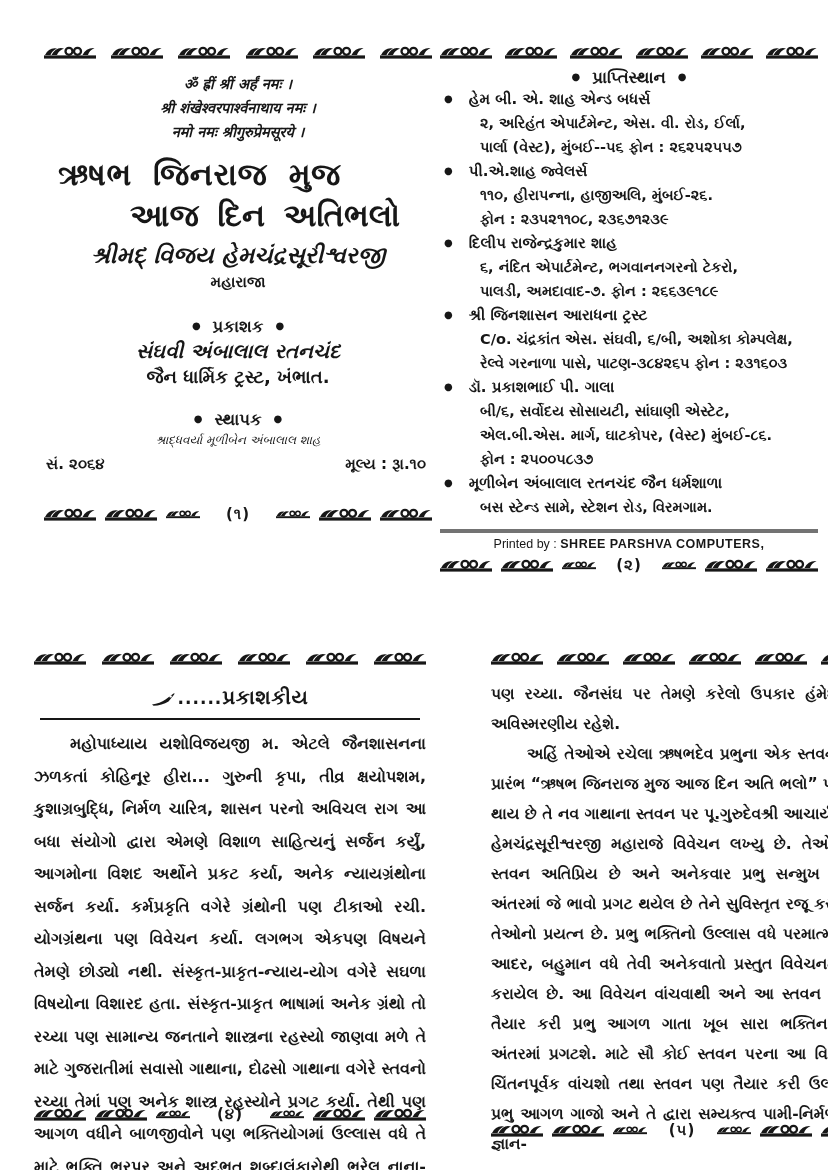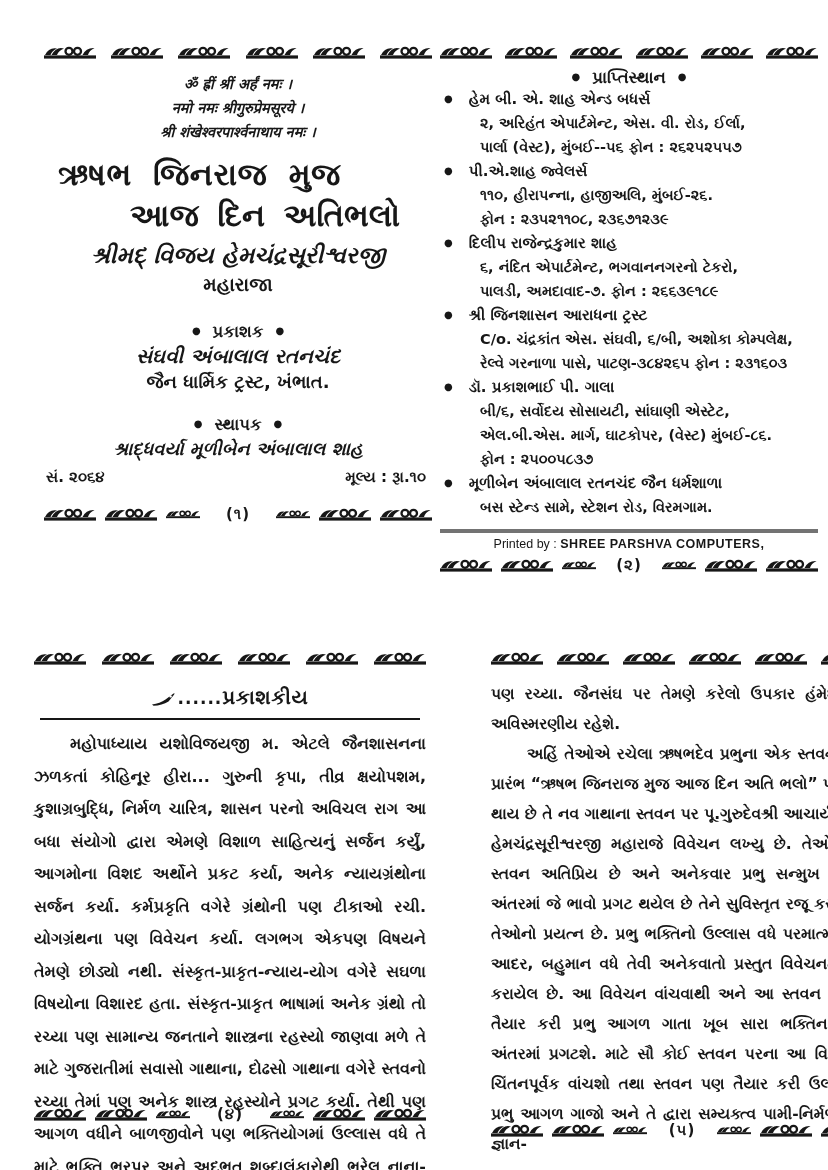--- a/index.html
+++ b/index.html
@@ -27,28 +27,28 @@
 
   
   .invocation { margin-top:13px; text-align:center; font-family:"DejaVu Serif", serif;
                 font-style:italic; font-weight:bold; font-size:14.5px; line-height:24px; }
   .title-l1 { margin-top:10px; font-size:31px; font-weight:800; padding-left:14px;
               word-spacing:10px; letter-spacing:0.5px; line-height:40px; }
   .title-l2 { font-size:31px; font-weight:800; padding-left:86px; word-spacing:8px; line-height:42px; }
   .author-intro { margin-top:10px; text-align:center; font-weight:bold; font-size:15.5px; word-spacing:7px; }
   .author-name  { margin-top:5px; text-align:center; font-family:"DejaVu Serif", serif;
                   font-style:italic; font-weight:800; font-size:23px; }
-  .maharaja { margin-top:4px; text-align:center; font-weight:bold; font-size:19px; }
+  .maharaja { margin-top:4px; text-align:center; font-weight:bold; font-size:15px; }
   .sec-head { text-align:center; font-weight:800; font-size:16.5px; }
   .sec-head .dot { font-size:10px; vertical-align:3px; padding:0 12px; }
   .pub-name { margin-top:3px; text-align:center; font-family:"DejaVu Serif", serif;
               font-style:italic; font-weight:bold; font-size:20px; }
   .pub-sub  { margin-top:3px; text-align:center; font-weight:bold; font-size:18px; }
   .founder-name { margin-top:4px; text-align:center; font-family:"DejaVu Serif", serif;
-                  font-style:italic; font-weight:bold; font-size:18px; }
+                  font-style:italic; font-weight:normal; font-size:12px; }
   .meta-row { margin-top:8px; display:flex; justify-content:space-between;
               font-weight:bold; font-size:15px; padding:0 6px 0 2px; }
 
   
   .avail-head { margin-top:9px; }
   .entry-name { display:flex; gap:16px; font-weight:800; font-size:15px; line-height:24px; }
   .entry-name .b { font-size:10px; line-height:24px; flex:0 0 auto; padding-left:4px; }
   .entry-line { padding-left:40px; font-weight:bold; font-size:14.5px; line-height:24px; }
   .printer { border-top:4px solid #737373; margin-top:10px; padding-top:4px; text-align:center;
              font-family:"Liberation Sans", sans-serif; }
@@ -116,22 +116,22 @@
           </svg>
         </span>
       <span class="orn">
           <svg viewBox="0 0 52 14">
             <use href="#orn"></use>
           </svg>
         </span>
     </div>
     <div class="invocation">
       <div>ॐ ह्रीं श्रीं अर्हं नमः ।</div>
+      <div>श्री शंखेश्वरपार्श्वनाथाय नमः ।</div>
       <div>नमो नमः श्रीगुरुप्रेमसूरये ।</div>
-      <div>श्री शंखेश्वरपार्श्वनाथाय नमः ।</div>
     </div>
     <div class="title-l1">ઋષભ જિનરાજ મુજ</div>
     <div class="title-l2">આજ દિન અતિભલો</div>
     <div class="author-name">શ્રીમદ્ વિજય હેમચંદ્રસૂરીશ્વરજી</div>
     <div class="maharaja">મહારાજા</div>
 
     <div class="sec-head" style="margin-top:26px">
       <span class="dot">●</span><span>પ્રકાશક</span><span class="dot">●</span>
     </div>
     <div class="pub-name">સંઘવી અંબાલાલ રતનચંદ</div>

